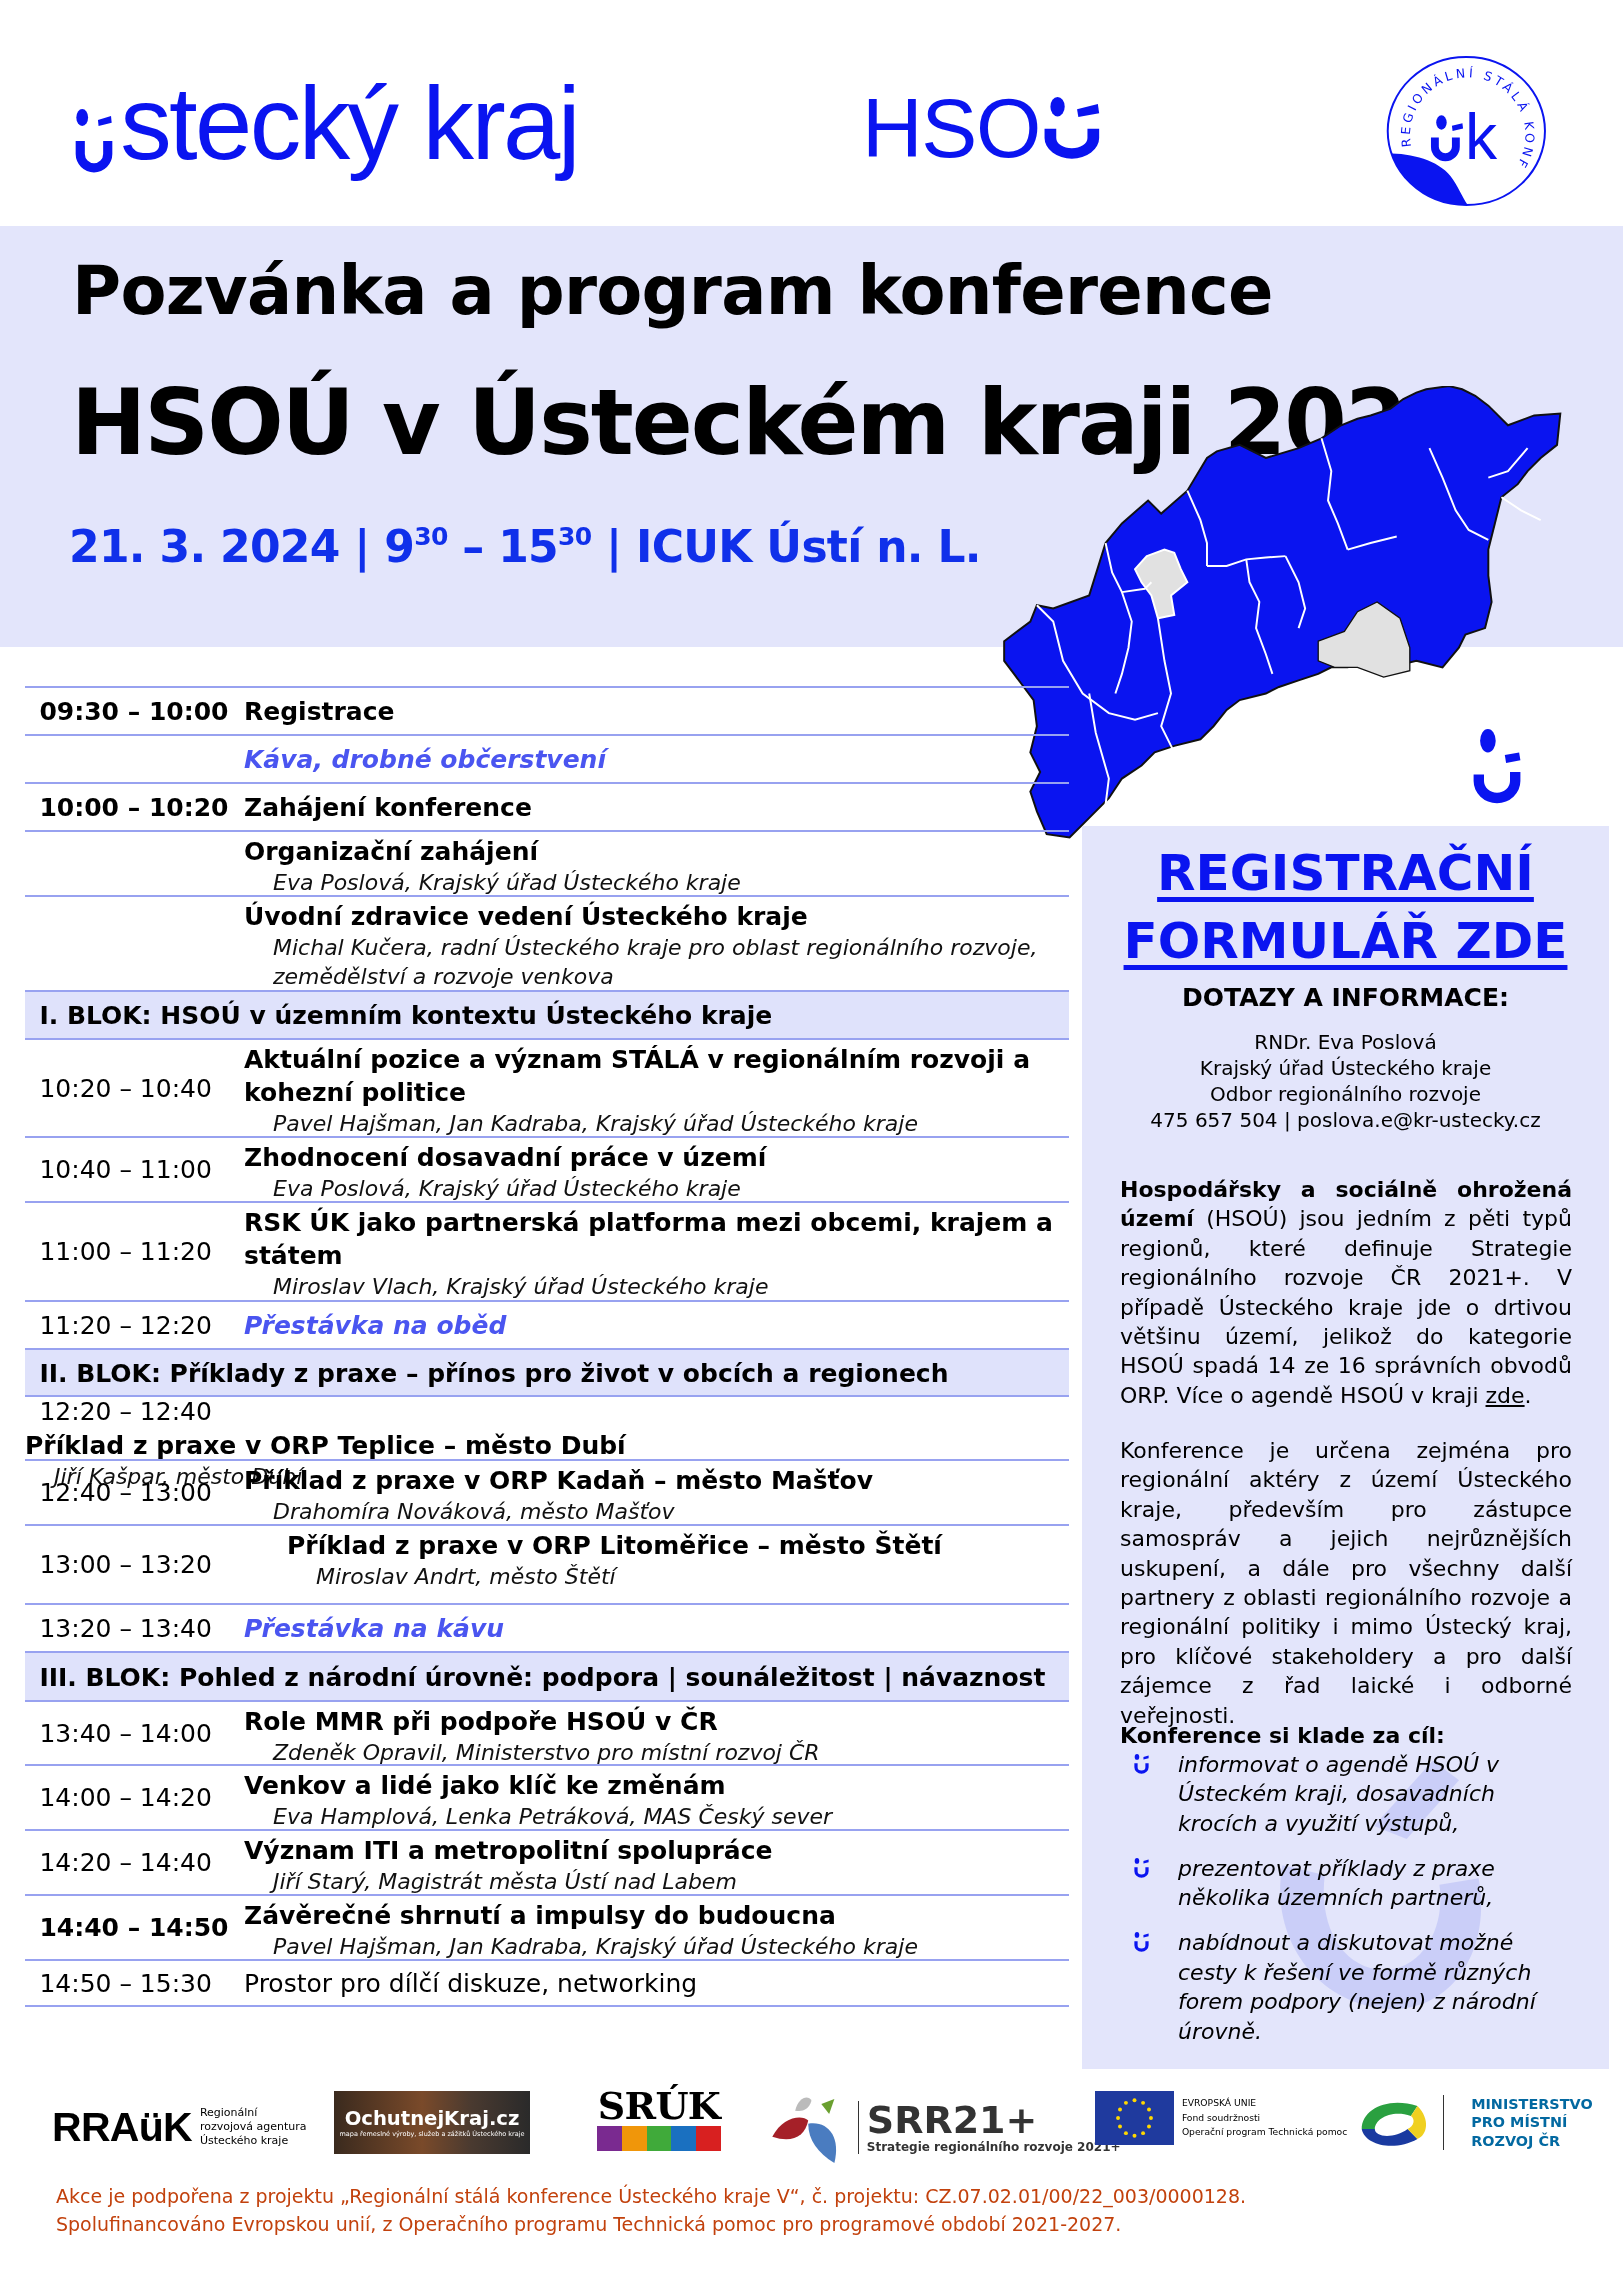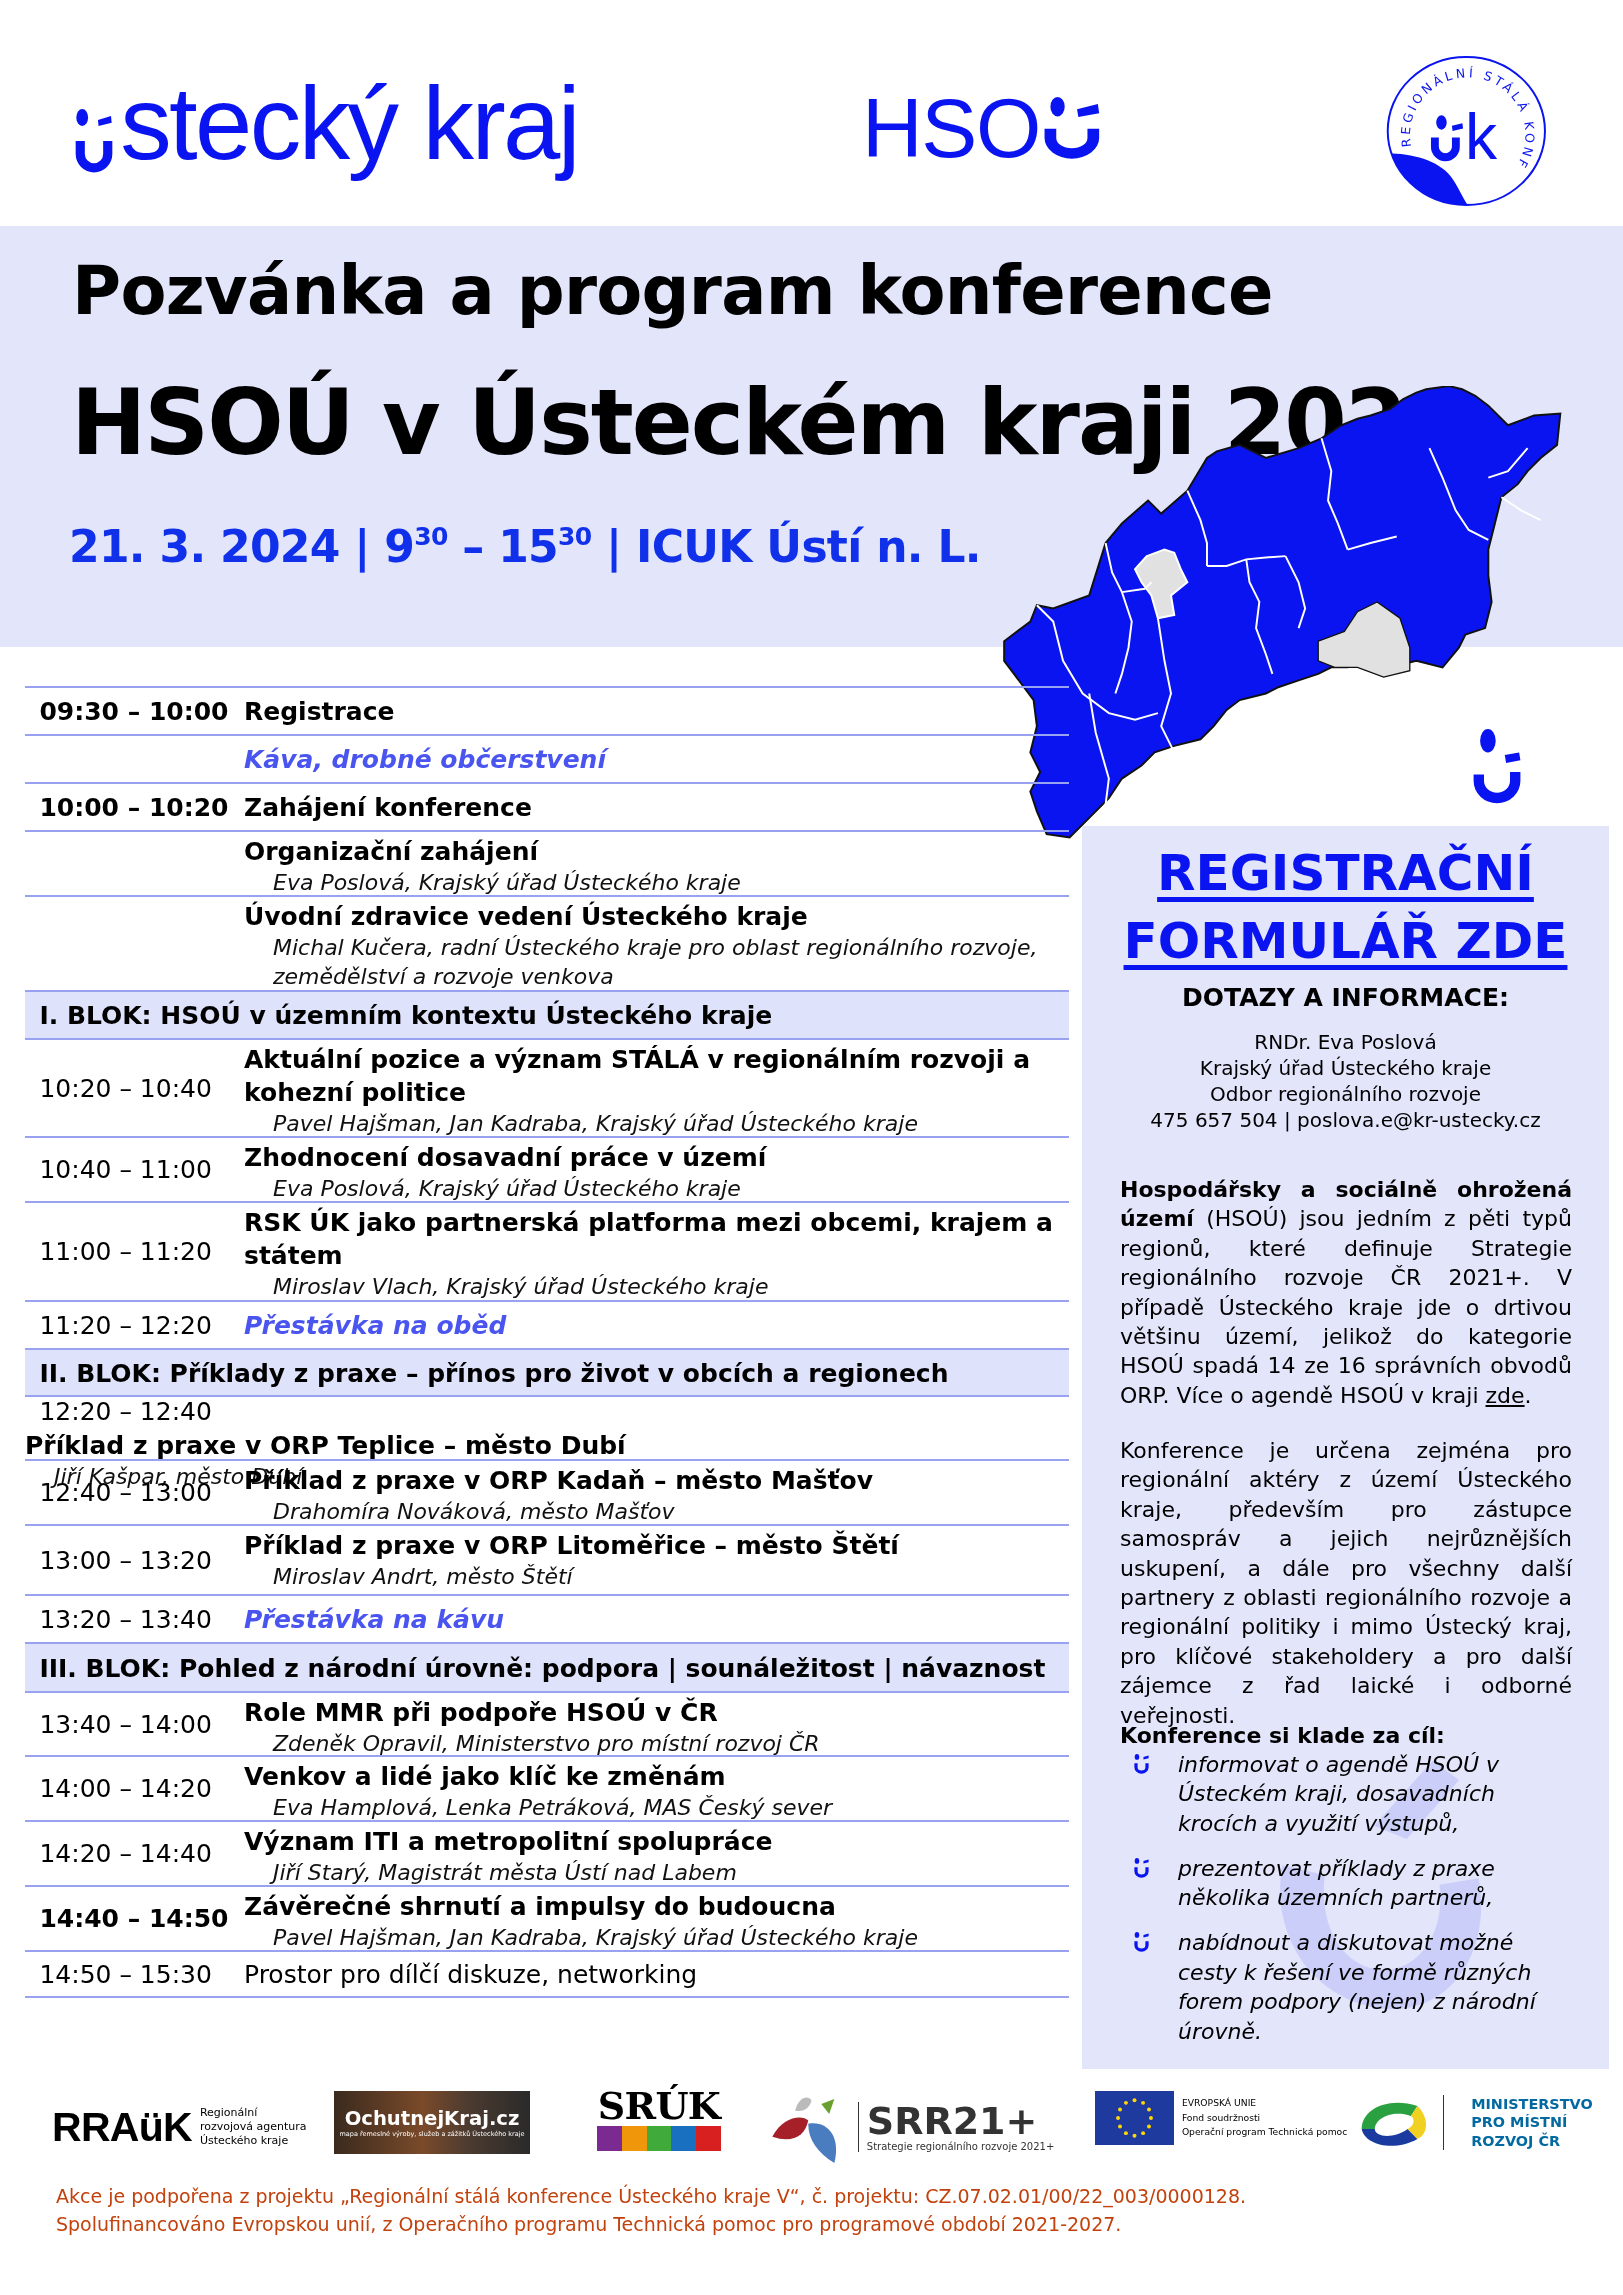--- a/index.html
+++ b/index.html
@@ -59,21 +59,21 @@
   .rrauk .small { font-size: 11px; line-height: 13.7px; margin-left: 7.9px; }
   .ochutnej { left: 334px; width: 196px; height: 63px; top: 2091px; background: linear-gradient(90deg,#3a2a1e,#7a4a2a 45%,#4a3a30 70%,#2a2a2a); color: #fff; display: flex; flex-direction: column; justify-content: center; align-items: center; }
   .ochutnej .t { font-weight: 700; font-size: 19.6px; }
   .ochutnej .s { font-size: 6.5px; }
   .sruk { left: 597px; top: 2085px; width: 124px; }
   .sruk .t { font-family: "DejaVu Serif", serif; font-weight: 700; font-size: 38px; text-align: center; line-height: 41px; letter-spacing: -0.7px; }
   .sruk .bars { display: flex; height: 25px; }
   .sruk .bars span { flex: 1; }
   .srr { left: 769px; }
   .srr .big { font-family: "DejaVu Sans", sans-serif; font-weight: 700; font-size: 38px; color: #333; line-height: 39px; }
-  .srr .small { font-size: 10px; color: #333; font-weight: 400; }
+  .srr .small { font-size: 12px; color: #333; font-weight: 700; }
   .eu { left: 1095px; top: 2091px; display: flex; align-items: center; }
   .eu .flag { width: 79px; height: 54px; background: #1f3a9e; position: relative; }
   .eu .txt { font-size: 9.2px; line-height: 14.4px; margin-left: 7.9px; }
   .mmr { left: 1355px; top: 2093px; display: flex; align-items: center; }
   .mmr .txt { font-weight: 700; font-size: 14.4px; line-height: 18.3px; border-left: 1.3px solid #333; padding-left: 27px; margin-left: 9.2px; color: #0369a1; }
   .disclaimer { left: 56px; top: 2183px; font-size: 19px; line-height: 27.5px; color: #c2410c; }
 </style>
 </head>
 <body>
 
@@ -234,21 +234,21 @@
         <div class="speaker">Jiří Kašpar, město Dubí</div>
       </div>
     </div>
     <div class="row" style="height: 65px;">
       <div class="time">12:40 – 13:00</div>
       <div class="content">
         <div class="item-title">Příklad z praxe v ORP Kadaň – město Mašťov</div>
         <div class="speaker">Drahomíra Nováková, město Mašťov</div>
       </div>
     </div>
-    <div class="row" style="height: 70px;">
+    <div class="row" style="height: 79px; gap: 43px;">
       <div class="time">13:00 – 13:20</div>
       <div class="content">
         <div class="item-title">Příklad z praxe v ORP Litoměřice – město Štětí</div>
         <div class="speaker">Miroslav Andrt, město Štětí</div>
       </div>
     </div>
     <div class="row" style="height: 48px;">
       <div class="time">13:20 – 13:40</div>
       <div class="content" style="display: flex; align-items: center;">
         <div class="item-title accent">Přestávka na kávu</div>

